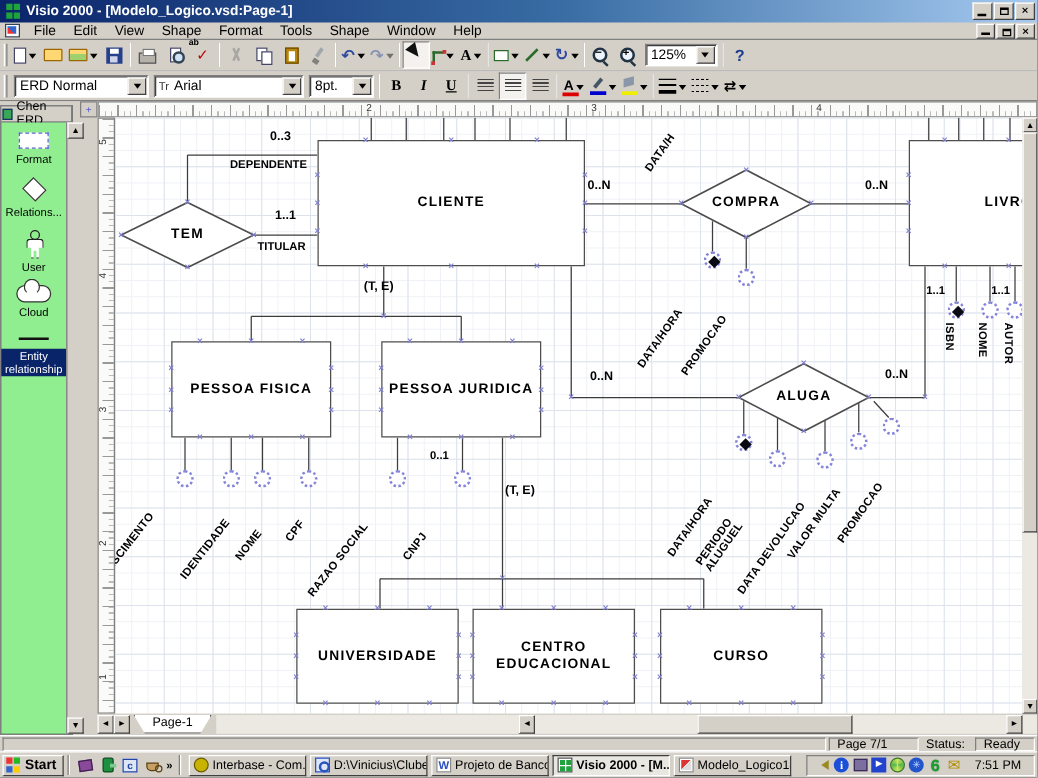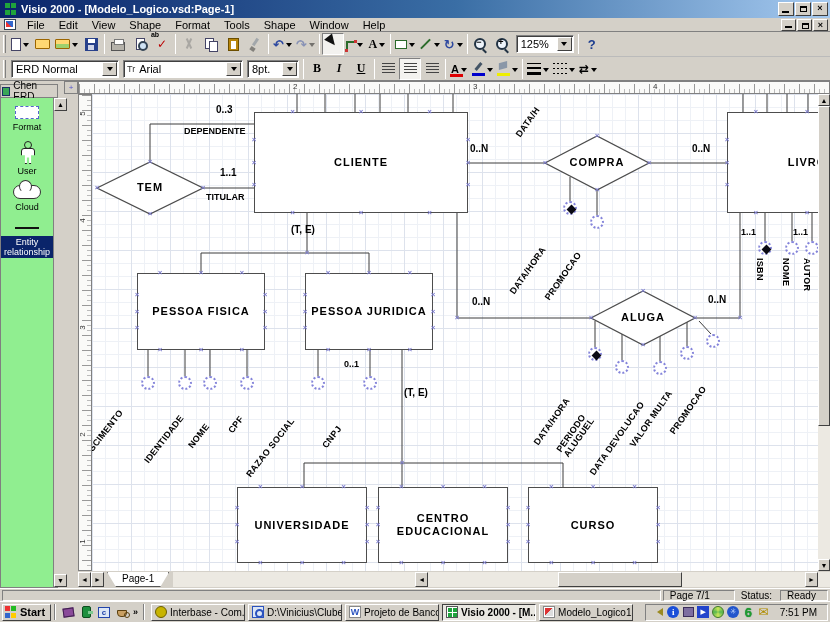--- a/index.html
+++ b/index.html
@@ -418,20 +418,24 @@
     <div id="stencil">
       <div class="stenhead">
         <span class="shicon"></span>
         <span>Chen ERD</span>
       </div>
       <div class="stenbody">
         <div class="stenlist" id="stenlist">
             <div class="stenitem">
               <span class="si si-entity"></span>
               <span class="lab">Format</span>
+            </div>
+            <div class="stenitem">
+              <span class="si si-diamond"></span>
+              <span class="lab">Relations...</span>
             </div>
             <div class="stenitem">
               <span class="si si-user"></span>
               <span class="lab">User</span>
             </div>
             <div class="stenitem">
               <span class="si si-cloud"></span>
               <span class="lab">Cloud</span>
             </div>
             <div class="stenitem">

